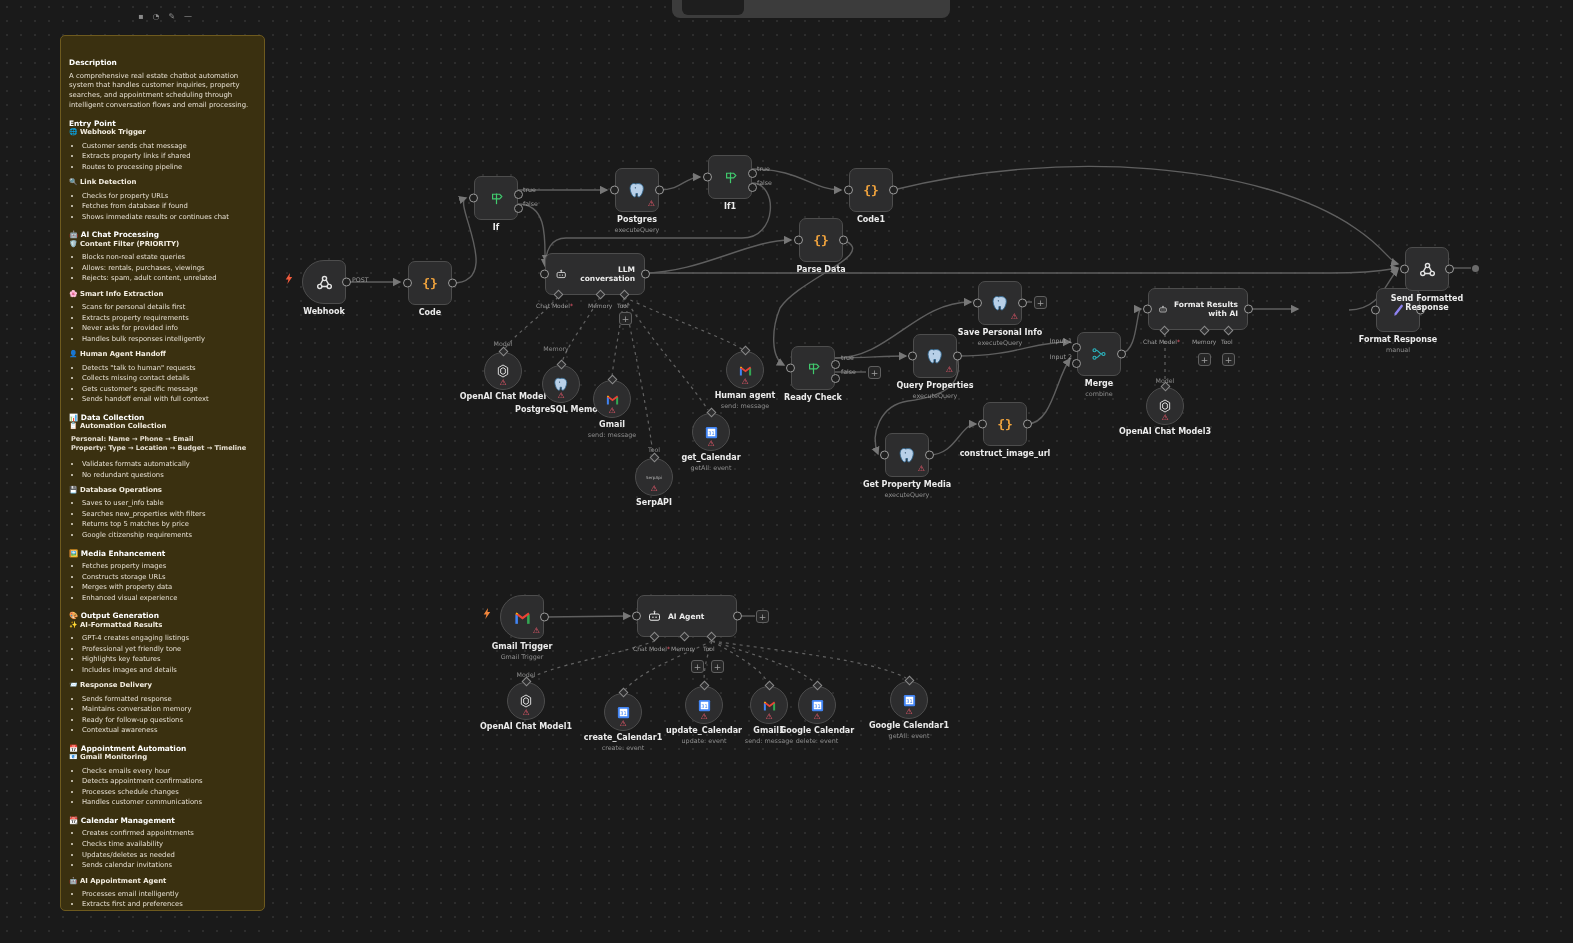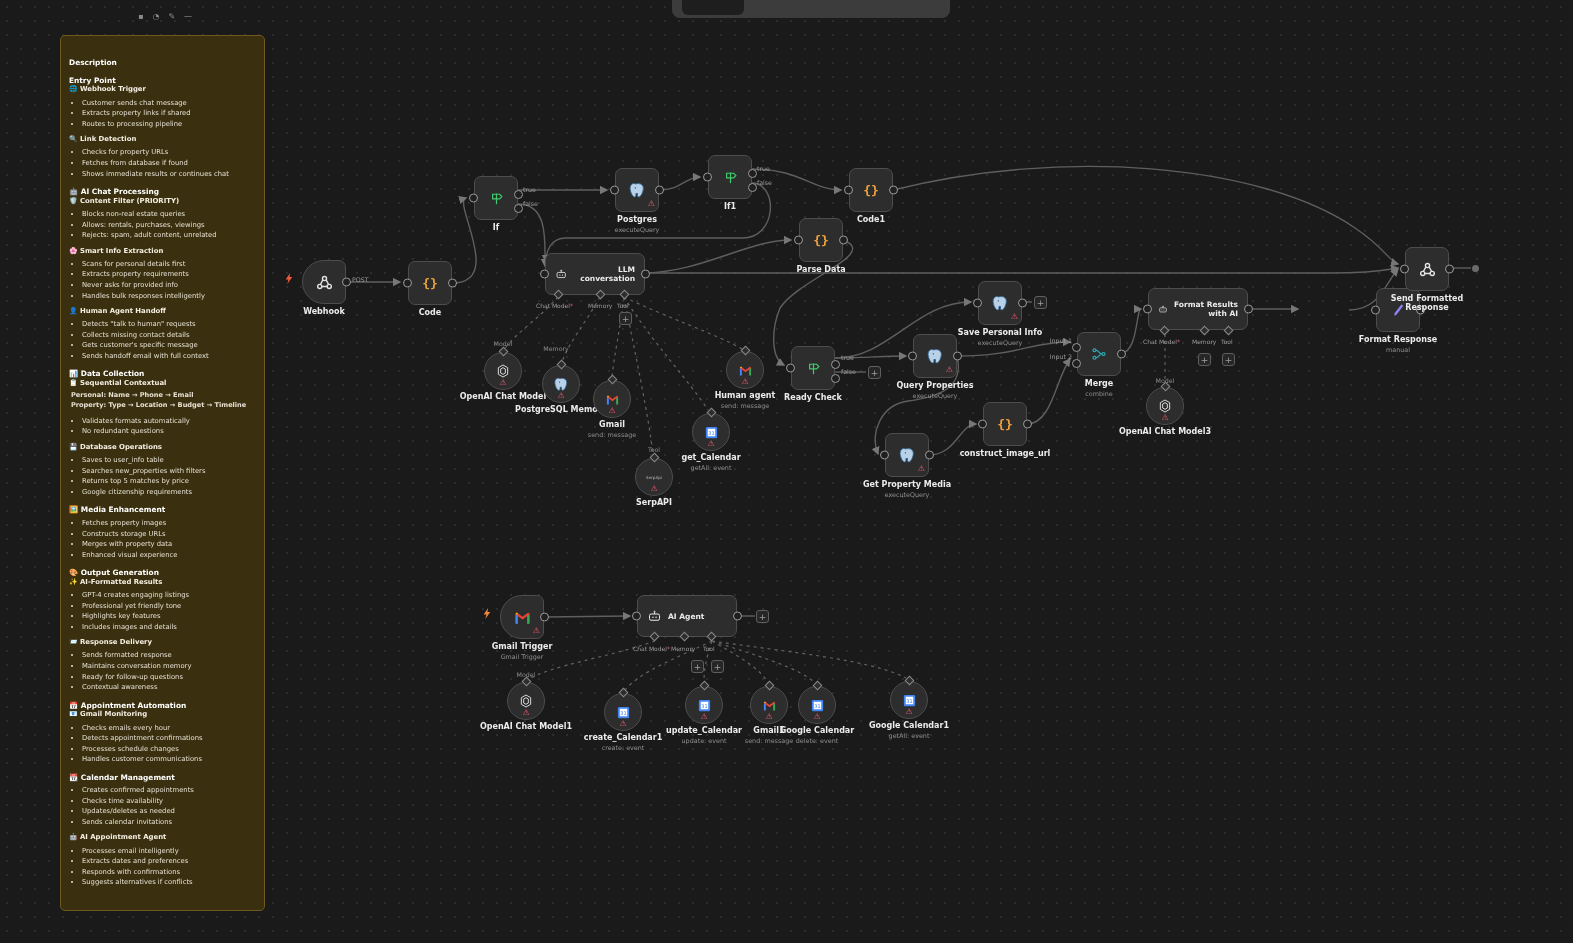--- a/index.html
+++ b/index.html
@@ -78,20 +78,21 @@
 
   <div id="stickybar">
     <span class="tbi">▪</span>
     <span class="tbi">◔</span>
     <span class="tbi">✎</span>
     <span class="tbi">—</span>
   </div>
 
   <div id="sticky">
     <div class="h first">Description</div>
+    <p>A comprehensive real estate chatbot automation system that handles customer inquiries, property searches, and appointment scheduling through intelligent conversation flows and email processing.</p>
     <div class="h">Entry Point</div>
     <div class="sub">🌐 Webhook Trigger</div>
     <ul>
         <li>Customer sends chat message</li>
         <li>Extracts property links if shared</li>
         <li>Routes to processing pipeline</li>
       </ul>
     <div class="sub ind">🔍 Link Detection</div>
     <ul>
         <li>Checks for property URLs</li>
@@ -113,21 +114,21 @@
         <li>Handles bulk responses intelligently</li>
       </ul>
     <div class="sub ind">👤 Human Agent Handoff</div>
     <ul>
         <li>Detects "talk to human" requests</li>
         <li>Collects missing contact details</li>
         <li>Gets customer's specific message</li>
         <li>Sends handoff email with full context</li>
       </ul>
     <div class="h">📊 Data Collection</div>
-    <div class="sub">📋 Sequential Contextual</div>
+    <div class="sub">📋 Automation Collection</div>
     <ul class="plain lines">
         <li>Personal: Name → Phone → Email</li>
         <li>Property: Type → Location → Budget → Timeline</li>
       </ul>
     <ul>
         <li>Validates formats automatically</li>
         <li>No redundant questions</li>
       </ul>
     <div class="sub ind">💾 Database Operations</div>
     <ul>
@@ -169,21 +170,21 @@
     <div class="h">📆 Calendar Management</div>
     <ul>
         <li>Creates confirmed appointments</li>
         <li>Checks time availability</li>
         <li>Updates/deletes as needed</li>
         <li>Sends calendar invitations</li>
       </ul>
     <div class="sub ind">🤖 AI Appointment Agent</div>
     <ul>
         <li>Processes email intelligently</li>
-        <li>Extracts dates and preferences</li>
+        <li>Extracts first and preferences</li>
         <li>Responds with confirmations</li>
         <li>Suggests alternatives if conflicts</li>
       </ul>
 
   </div>
 
   <svg id="wires" width="1573" height="943">
     <defs>
       <marker id="ah" markerWidth="7" markerHeight="7" refX="5" refY="3" orient="auto">
         <path d="M0 0L6 3L0 6z" fill="#777"></path>

